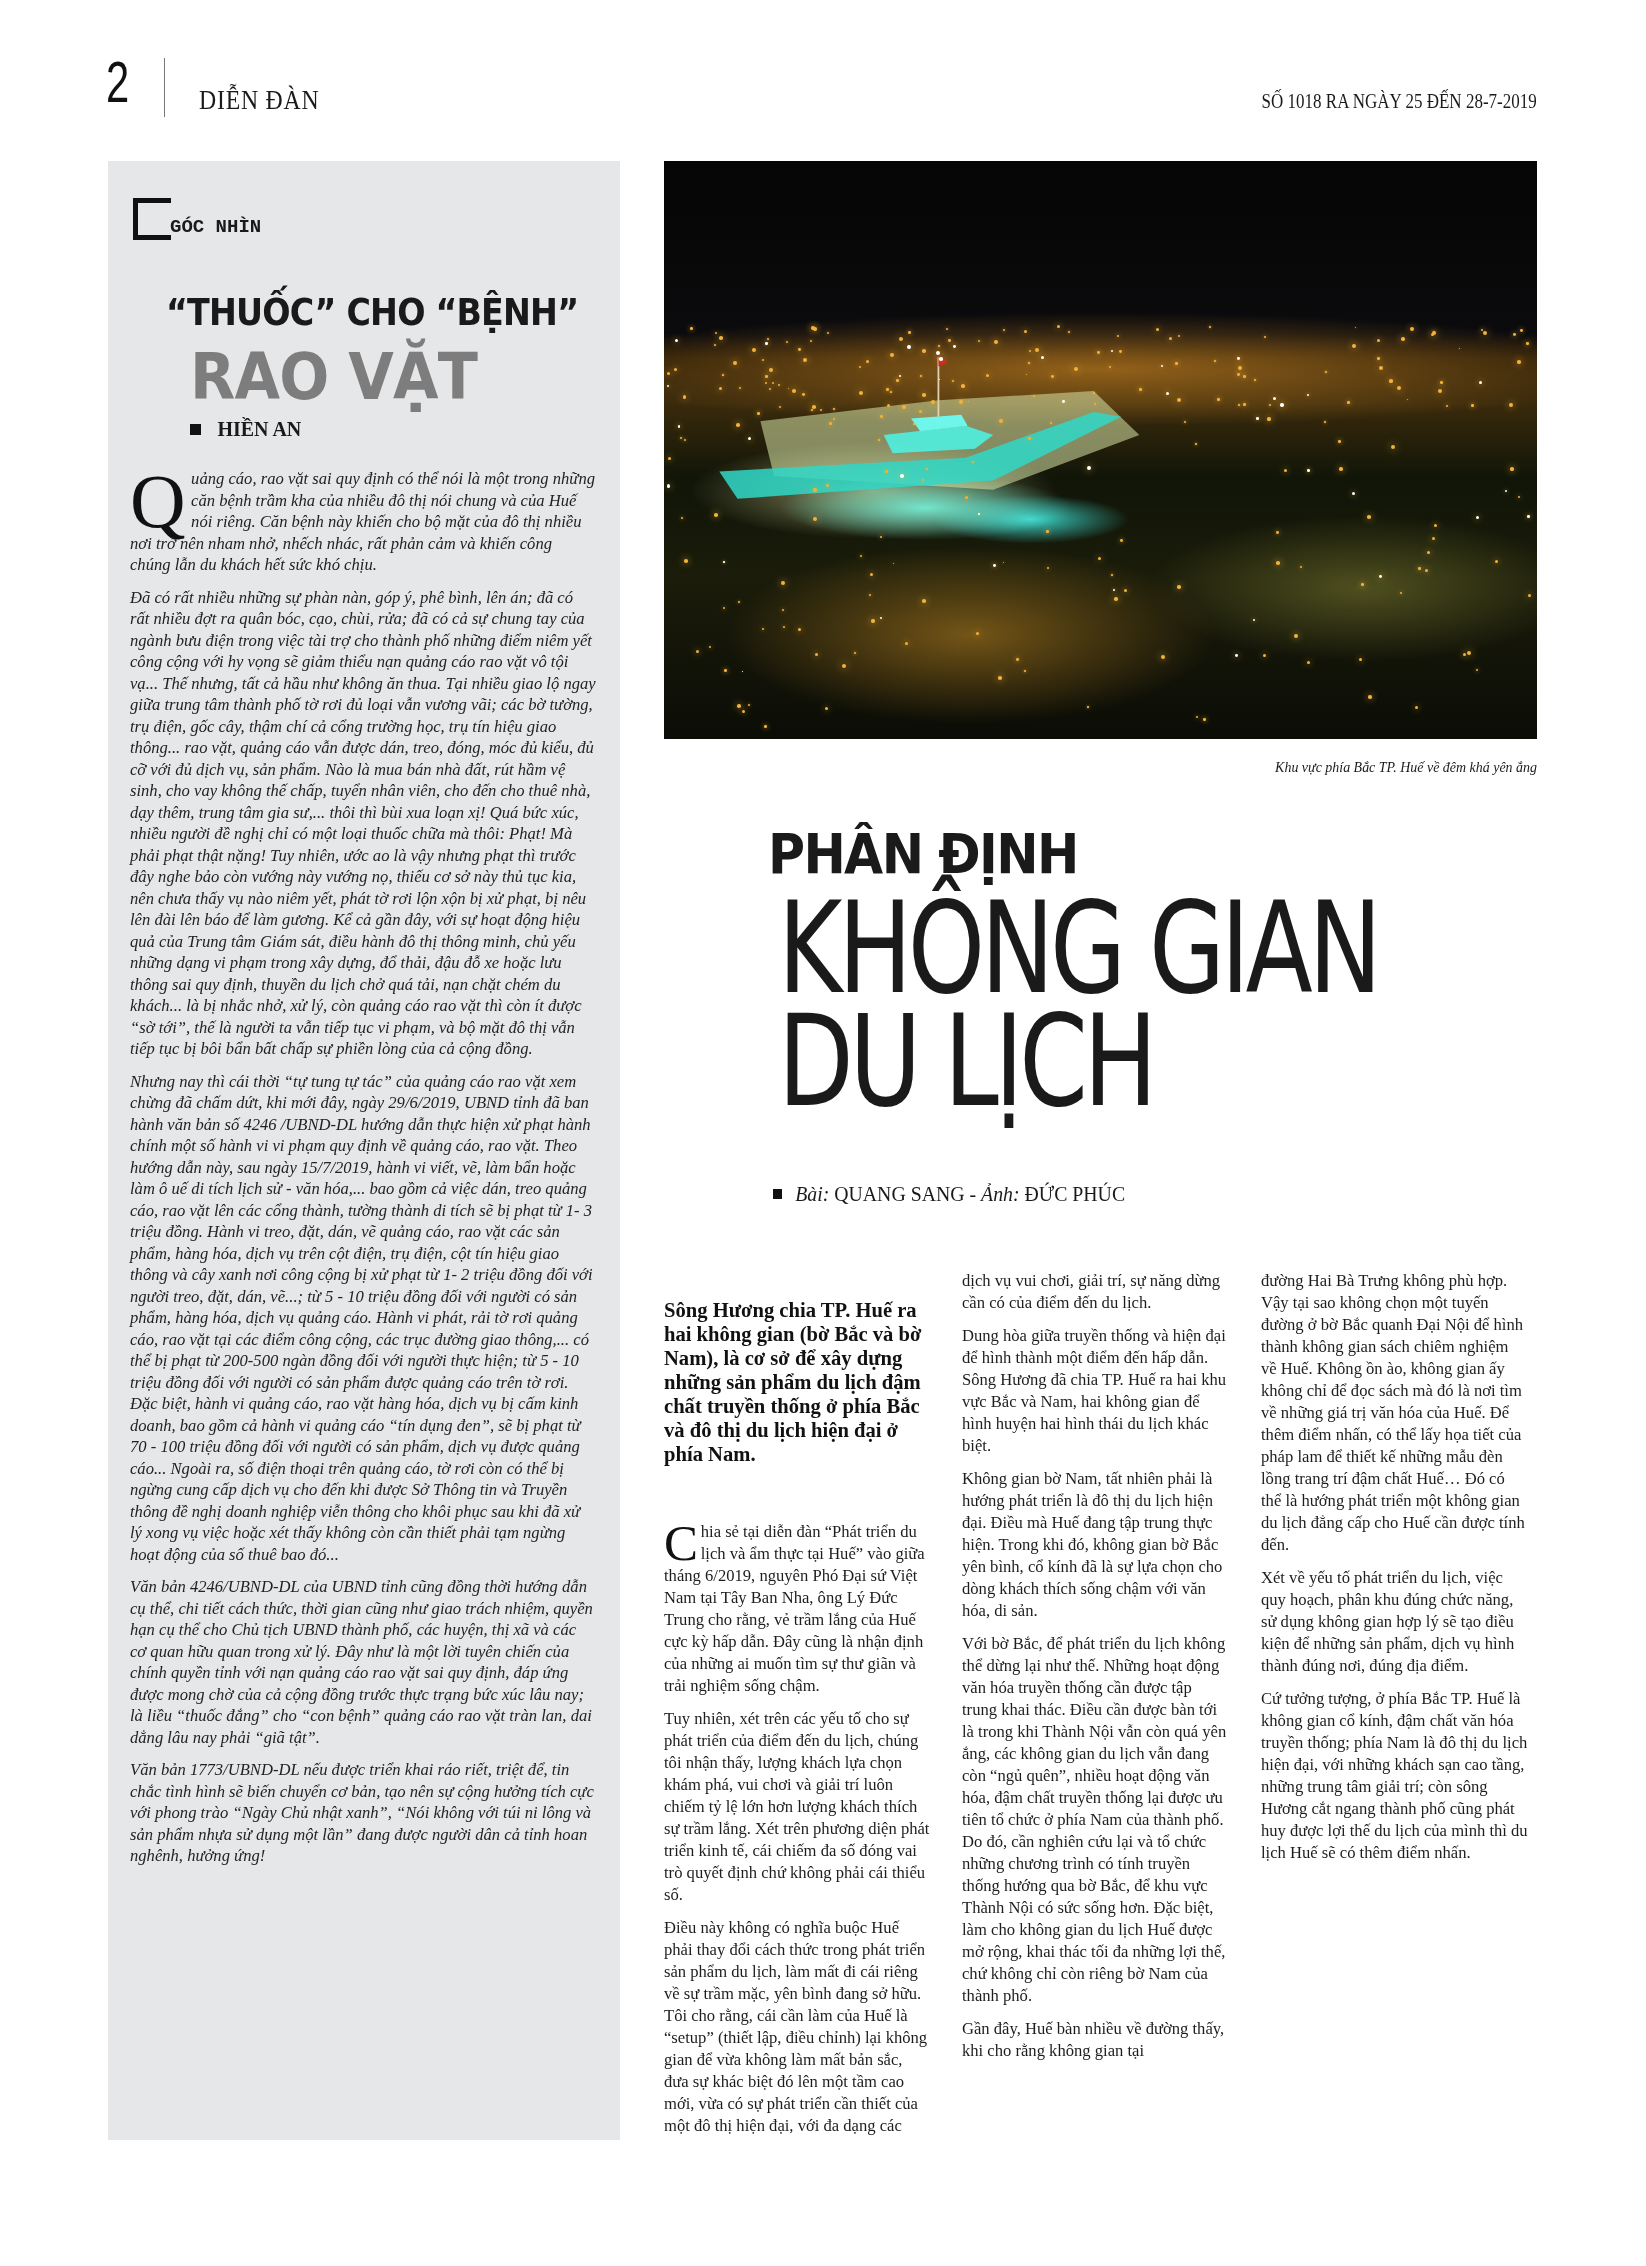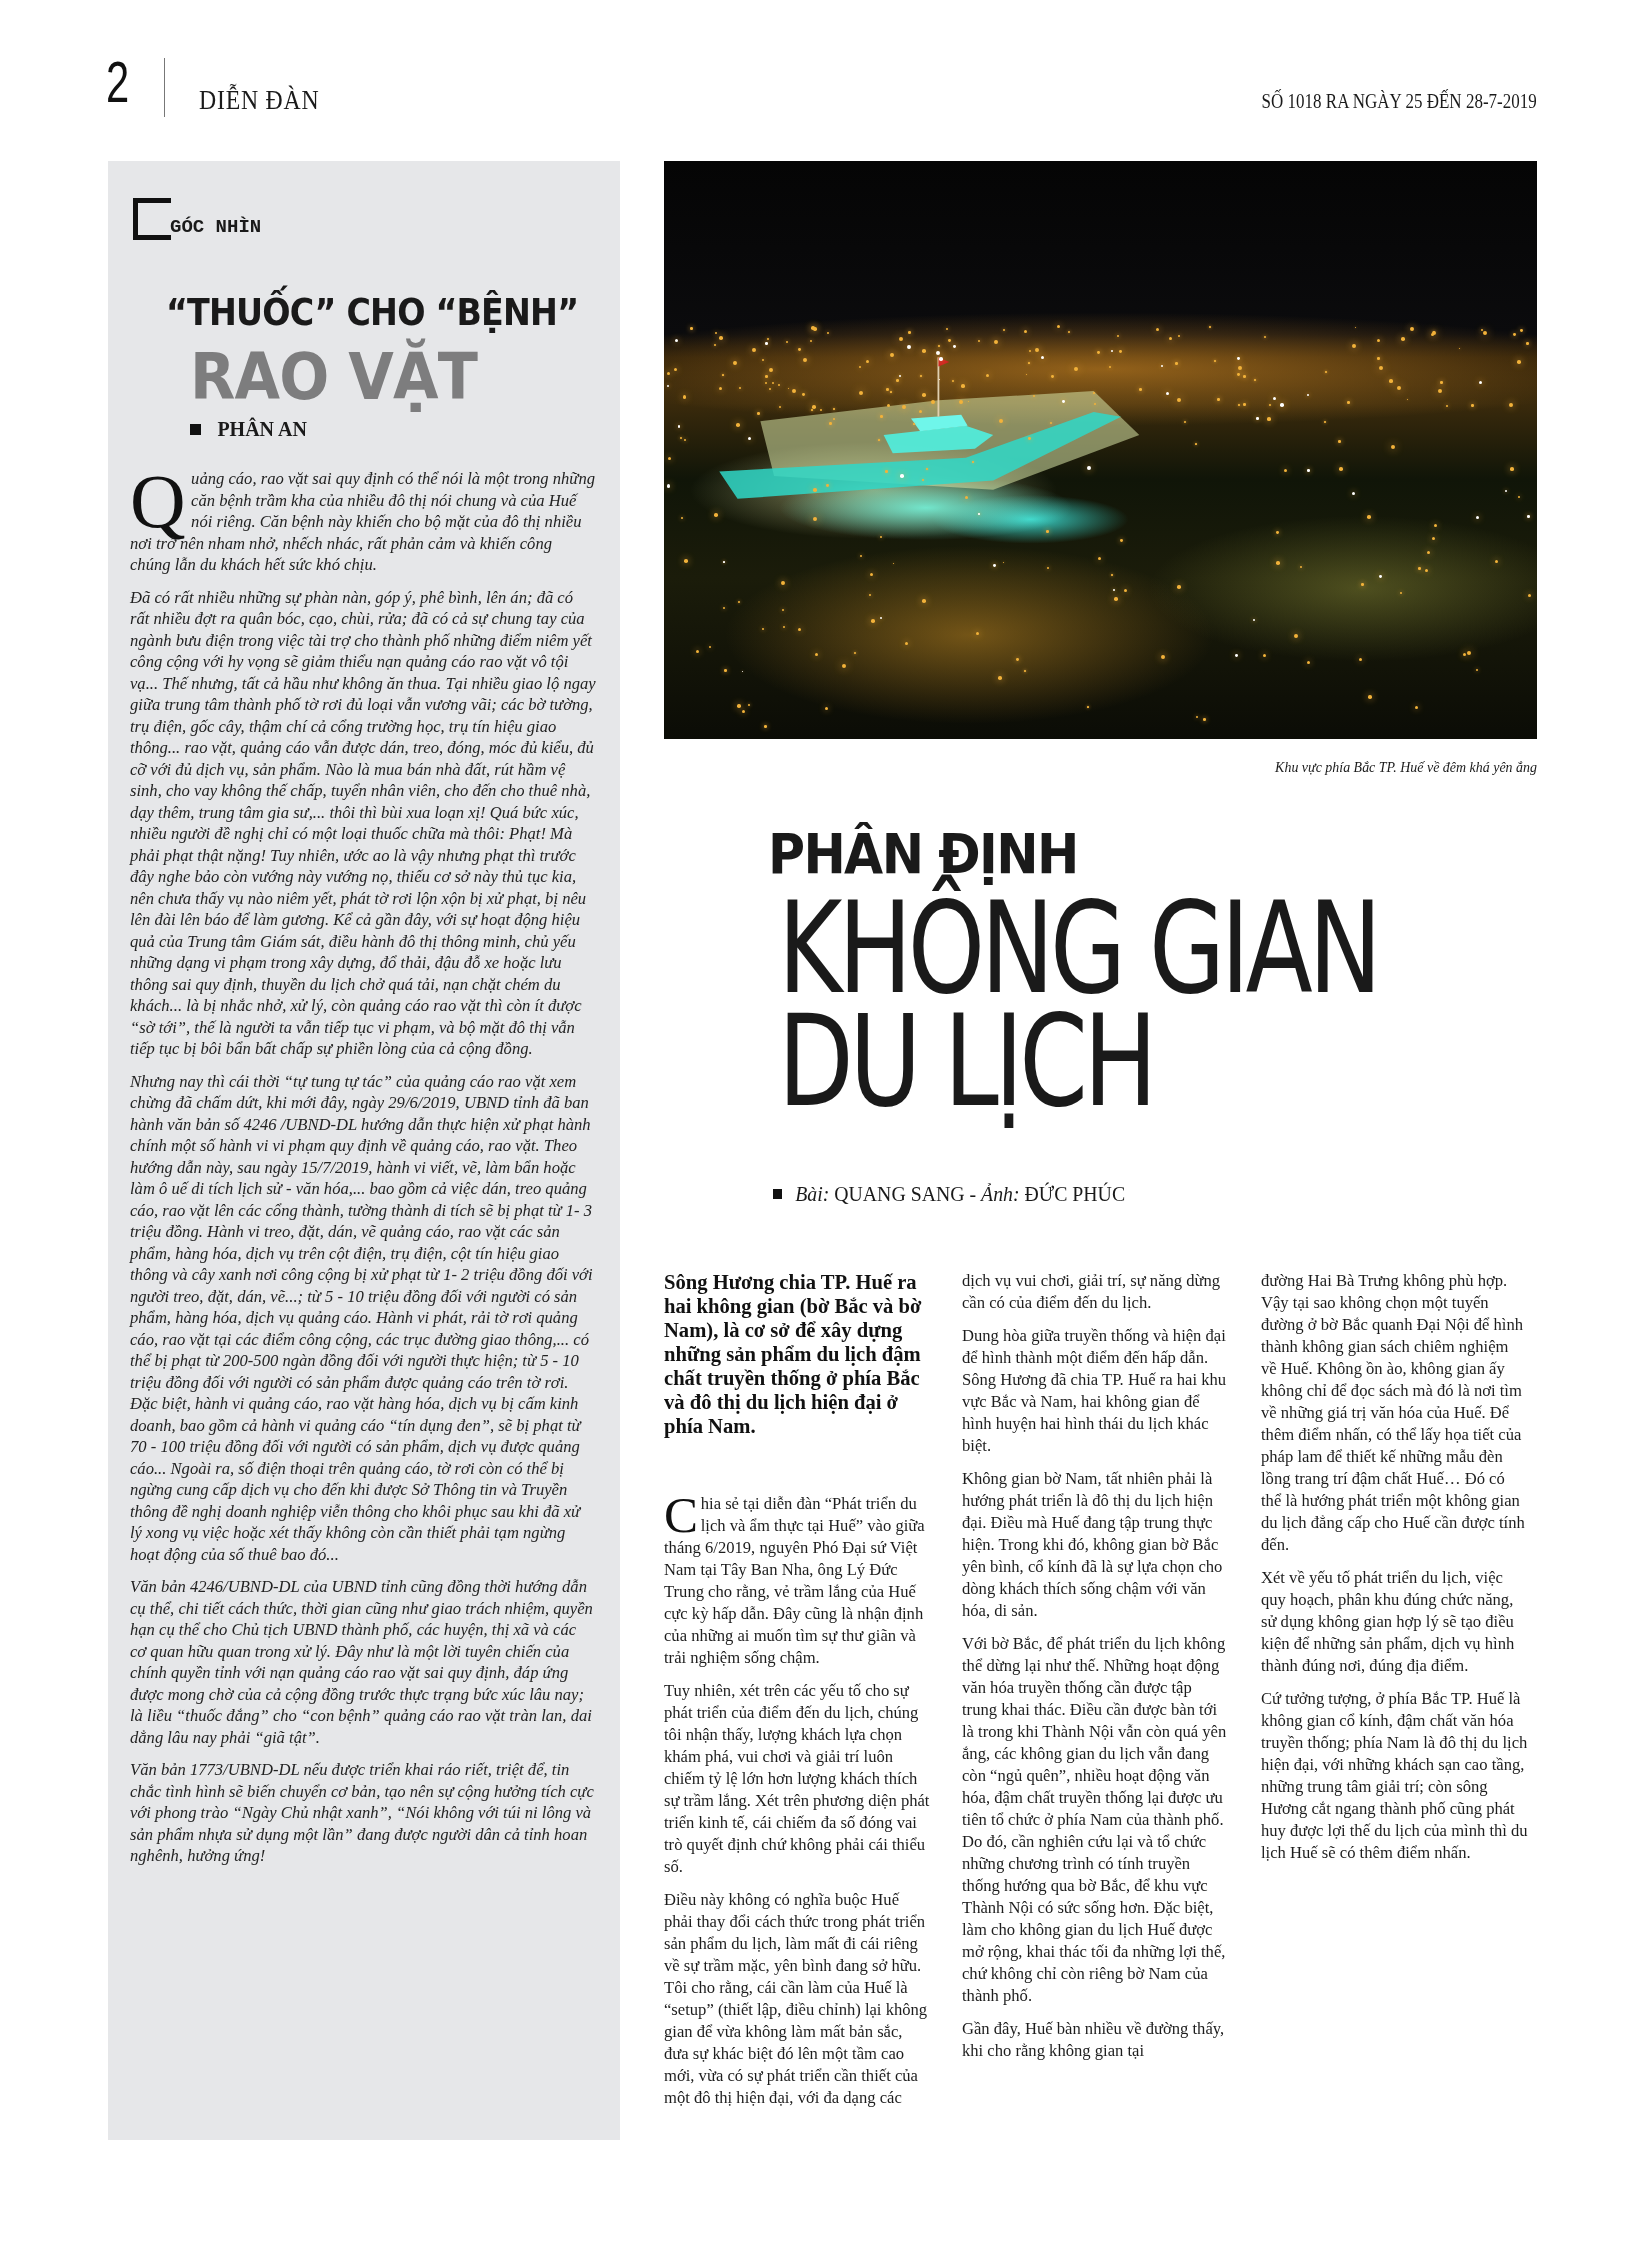--- a/index.html
+++ b/index.html
@@ -37,40 +37,40 @@
   
   #title1{left:768px;top:822px;font-family:"DejaVu Sans",sans-serif;font-weight:bold;font-size:55px;letter-spacing:-1.8px;transform:scaleX(0.92);transform-origin:left top;white-space:nowrap;}
   #title2{left:778px;top:888px;font-family:"DejaVu Sans",sans-serif;font-weight:normal;font-size:126px;line-height:122px;letter-spacing:-5.5px;transform:scaleX(0.78);transform-origin:left top;white-space:nowrap;}
   #title3{left:778px;top:1001px;font-family:"DejaVu Sans",sans-serif;font-weight:normal;font-size:126px;line-height:122px;letter-spacing:-5.5px;transform:scaleX(0.78);transform-origin:left top;white-space:nowrap;}
   #byline{left:773px;top:1181px;font-size:22px;white-space:nowrap;transform:scaleX(0.9);transform-origin:left top;}
   #byline .sq{display:inline-block;width:10px;height:10px;background:#111;margin-right:14.6px;vertical-align:1.8px;}
   #byline i{font-style:italic;}
   
   .col{position:absolute;width:267px;font-size:16.6px;line-height:22px;color:#1d1d1d;}
   .col p{margin:0 0 11px 0;}
-  #col1{left:664px;top:1270px;}
+  #col1{left:664px;top:1298px;}
   #col2{left:962px;top:1270px;}
   #col3{left:1261px;top:1270px;}
   #lead{font-weight:bold;font-size:20.6px;line-height:24px;margin-bottom:55px;color:#111;}
   .dropC{float:left;font-size:51px;line-height:40px;margin:1.8px 2.7px 0 0;color:#111;}
 </style>
 </head>
 <body>
 
 <div class="abs" id="page-num">2</div>
 <div class="abs" id="hdr-rule"></div>
 <div class="abs" id="section-name">DIỄN ĐÀN</div>
 <div class="abs" id="issue-info">SỐ 1018 RA NGÀY 25 ĐẾN 28-7-2019</div>
 
 <div class="abs" id="sidebar"></div>
 <div class="abs" id="goc-box"></div>
 <div class="abs" id="goc-label">GÓC NHÌN</div>
 <div class="abs" id="side-title1">“THUỐC” CHO “BỆNH”</div>
 <div class="abs" id="side-title2">RAO VẶT</div>
-<div class="abs" id="side-author"><span class="sq"></span><span>PHÂN AN</span></div>
+<div class="abs" id="side-author"><span class="sq"></span><span>HIỀN AN</span></div>
 <div class="abs" id="side-body">
   <p><span class="dropQ">Q</span><span>uảng cáo, rao vặt sai quy định có thể nói là một trong những căn bệnh trầm kha của nhiều đô thị nói chung và của Huế nói riêng. Căn bệnh này khiến cho bộ mặt của đô thị nhiều nơi trở nên nham nhở, nhếch nhác, rất phản cảm và khiến công chúng lẫn du khách hết sức khó chịu.</span></p>
   <p>Đã có rất nhiều những sự phàn nàn, góp ý, phê bình, lên án; đã có rất nhiều đợt ra quân bóc, cạo, chùi, rửa; đã có cả sự chung tay của ngành bưu điện trong việc tài trợ cho thành phố những điểm niêm yết công cộng với hy vọng sẽ giảm thiểu nạn quảng cáo rao vặt vô tội vạ... Thế nhưng, tất cả hầu như không ăn thua. Tại nhiều giao lộ ngay giữa trung tâm thành phố tờ rơi đủ loại vẫn vương vãi; các bờ tường, trụ điện, gốc cây, thậm chí cả cổng trường học, trụ tín hiệu giao thông... rao vặt, quảng cáo vẫn được dán, treo, đóng, móc đủ kiểu, đủ cỡ với đủ dịch vụ, sản phẩm. Nào là mua bán nhà đất, rút hầm vệ sinh, cho vay không thế chấp, tuyển nhân viên, cho đến cho thuê nhà, dạy thêm, trung tâm gia sư,... thôi thì bùi xua loạn xị! Quá bức xúc, nhiều người đề nghị chỉ có một loại thuốc chữa mà thôi: Phạt! Mà phải phạt thật nặng! Tuy nhiên, ước ao là vậy nhưng phạt thì trước đây nghe bảo còn vướng này vướng nọ, thiếu cơ sở này thủ tục kia, nên chưa thấy vụ nào niêm yết, phát tờ rơi lộn xộn bị xử phạt, bị nêu lên đài lên báo để làm gương. Kể cả gần đây, với sự hoạt động hiệu quả của Trung tâm Giám sát, điều hành đô thị thông minh, chủ yếu những dạng vi phạm trong xây dựng, đổ thải, đậu đỗ xe hoặc lưu thông sai quy định, thuyền du lịch chở quá tải, nạn chặt chém du khách... là bị nhắc nhở, xử lý, còn quảng cáo rao vặt thì còn ít được “sờ tới”, thế là người ta vẫn tiếp tục vi phạm, và bộ mặt đô thị vẫn tiếp tục bị bôi bẩn bất chấp sự phiền lòng của cả cộng đồng.</p>
   <p>Nhưng nay thì cái thời “tự tung tự tác” của quảng cáo rao vặt xem chừng đã chấm dứt, khi mới đây, ngày 29/6/2019, UBND tỉnh đã ban hành văn bản số 4246 /UBND-DL hướng dẫn thực hiện xử phạt hành chính một số hành vi vi phạm quy định về quảng cáo, rao vặt. Theo hướng dẫn này, sau ngày 15/7/2019, hành vi viết, vẽ, làm bẩn hoặc làm ô uế di tích lịch sử - văn hóa,... bao gồm cả việc dán, treo quảng cáo, rao vặt lên các cổng thành, tường thành di tích sẽ bị phạt từ 1- 3 triệu đồng. Hành vi treo, đặt, dán, vẽ quảng cáo, rao vặt các sản phẩm, hàng hóa, dịch vụ trên cột điện, trụ điện, cột tín hiệu giao thông và cây xanh nơi công cộng bị xử phạt từ 1- 2 triệu đồng đối với người treo, đặt, dán, vẽ...; từ 5 - 10 triệu đồng đối với người có sản phẩm, hàng hóa, dịch vụ quảng cáo. Hành vi phát, rải tờ rơi quảng cáo, rao vặt tại các điểm công cộng, các trục đường giao thông,... có thể bị phạt từ 200-500 ngàn đồng đối với người thực hiện; từ 5 - 10 triệu đồng đối với người có sản phẩm được quảng cáo trên tờ rơi. Đặc biệt, hành vi quảng cáo, rao vặt hàng hóa, dịch vụ bị cấm kinh doanh, bao gồm cả hành vi quảng cáo “tín dụng đen”, sẽ bị phạt từ 70 - 100 triệu đồng đối với người có sản phẩm, dịch vụ được quảng cáo... Ngoài ra, số điện thoại trên quảng cáo, tờ rơi còn có thể bị ngừng cung cấp dịch vụ cho đến  khi được Sở Thông tin và Truyền thông đề nghị doanh nghiệp viễn thông cho khôi phục sau khi đã xử lý xong vụ việc hoặc xét thấy không còn cần thiết phải tạm ngừng hoạt động của số thuê bao đó...</p>
   <p>Văn bản 4246/UBND-DL của UBND tỉnh cũng đồng thời hướng dẫn cụ thể, chi tiết cách thức, thời gian cũng như giao trách nhiệm, quyền hạn cụ thể cho Chủ tịch UBND thành phố, các huyện, thị xã và các cơ quan hữu quan trong xử lý. Đây như là một lời tuyên chiến của chính quyền tỉnh với nạn quảng cáo rao vặt sai quy định, đáp ứng được mong chờ của cả cộng đồng trước thực trạng bức xúc lâu nay; là liều “thuốc đắng” cho “con bệnh” quảng cáo rao vặt tràn lan, dai dẳng lâu nay phải “giã tật”.</p>
   <p>Văn bản 1773/UBND-DL nếu được triển khai ráo riết, triệt để, tin chắc tình hình sẽ biến chuyển cơ bản, tạo nên sự cộng hưởng tích cực với phong trào “Ngày Chủ nhật xanh”, “Nói không với túi ni lông và sản phẩm nhựa sử dụng một lần” đang được người dân cả tỉnh hoan nghênh, hưởng ứng!</p>
 </div>
 
 <div class="abs" id="photo">
   <svg width="873" height="578" viewBox="0 0 955 633" style="position:absolute;left:0;top:0">

